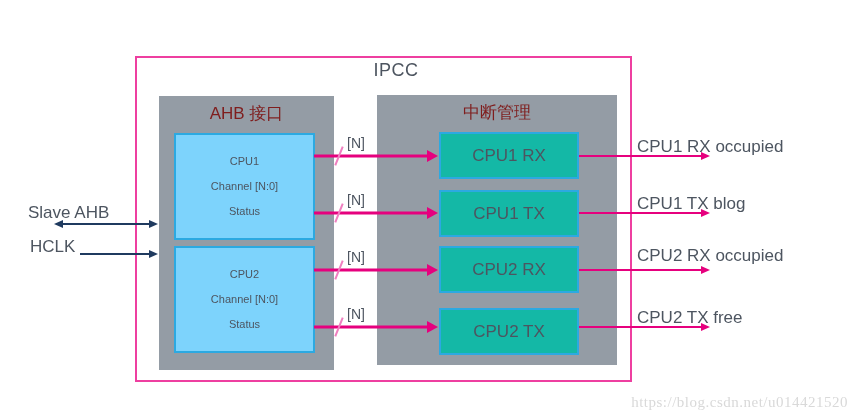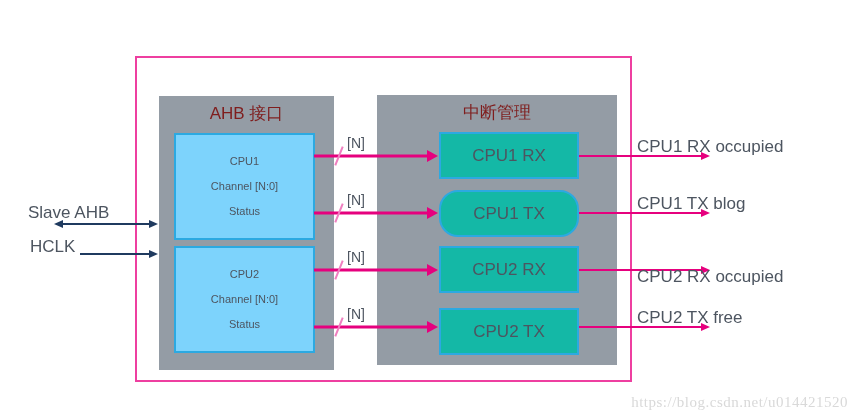--- a/index.html
+++ b/index.html
@@ -29,21 +29,21 @@
 
   .status-box{position:absolute;background:#7dd3fc;border:2px solid var(--cyan);
     display:flex;flex-direction:column;align-items:center;justify-content:center;
     font-size:11px;line-height:25px;text-align:center;}
   .cpu1-status{left:174px;top:133px;width:137px;height:103px;}
   .cpu2-status{left:174px;top:246px;width:137px;height:103px;}
 
   .chan-box{position:absolute;left:439px;width:136px;height:43px;background:#14b8a6;
     border:2px solid var(--cyan);display:flex;align-items:center;justify-content:center;
     font-size:17px;}
-  .chan-1{top:132px;}.chan-2{top:190px;border-radius:19px;}.chan-3{top:246px;}.chan-4{top:308px;}
+  .chan-1{top:132px;}.chan-2{top:190px;}.chan-3{top:246px;}.chan-4{top:308px;}
 
   
   .h-arrow{position:absolute;height:16px;}
   .h-arrow .shaft{position:absolute;left:0;right:7px;top:50%;transform:translateY(-50%);
     height:3px;background:var(--magenta);}
   .h-arrow .head-r{position:absolute;right:0;top:50%;transform:translateY(-50%);
     width:0;height:0;border-left:11px solid var(--magenta);
     border-top:6px solid transparent;border-bottom:6px solid transparent;}
   .h-arrow .head-l{position:absolute;left:0;top:50%;transform:translateY(-50%);
     width:0;height:0;border-right:9px solid var(--navy);
@@ -65,20 +65,21 @@
 
   .watermark{position:absolute;right:9px;top:394px;font-size:15px;
     color:var(--watermark);letter-spacing:.5px;font-family:Liberation Serif, serif;}
 </style>
 </head>
 <body>
 
 <div class="canvas">
 
   <div class="outer-box"></div>
+  <div class="ipcc-title">IPCC</div>
 
   <div class="gray-block ahb-block">
     <div class="block-title">AHB 接口</div>
   </div>
   <div class="status-box cpu1-status">
     <span>CPU1</span>
     <span>Channel [N:0]</span>
     <span>Status</span>
   </div>
   <div class="status-box cpu2-status">
@@ -133,21 +134,21 @@
     <div class="shaft"></div>
     <div class="head-r"></div>
   </div>
   <div class="h-arrow thin" style="left:579px;top:319px;width:131px;">
     <div class="shaft"></div>
     <div class="head-r"></div>
   </div>
 
   <div class="out-label" style="top:137px;">CPU1 RX occupied</div>
   <div class="out-label" style="top:194px;">CPU1 TX blog</div>
-  <div class="out-label" style="top:267px;">CPU2 RX occupied</div>
+  <div class="out-label" style="top:246px;">CPU2 RX occupied</div>
   <div class="out-label" style="top:308px;">CPU2 TX free</div>
 
   <div class="side-label" style="left:28px;top:203px;">Slave AHB</div>
   <div class="h-arrow navy dbl" style="left:54px;top:216px;width:104px;">
     <div class="shaft"></div>
     <div class="head-l"></div>
     <div class="head-r"></div>
   </div>
   <div class="side-label" style="left:30px;top:237px;">HCLK</div>
   <div class="h-arrow navy" style="left:80px;top:246px;width:78px;">

